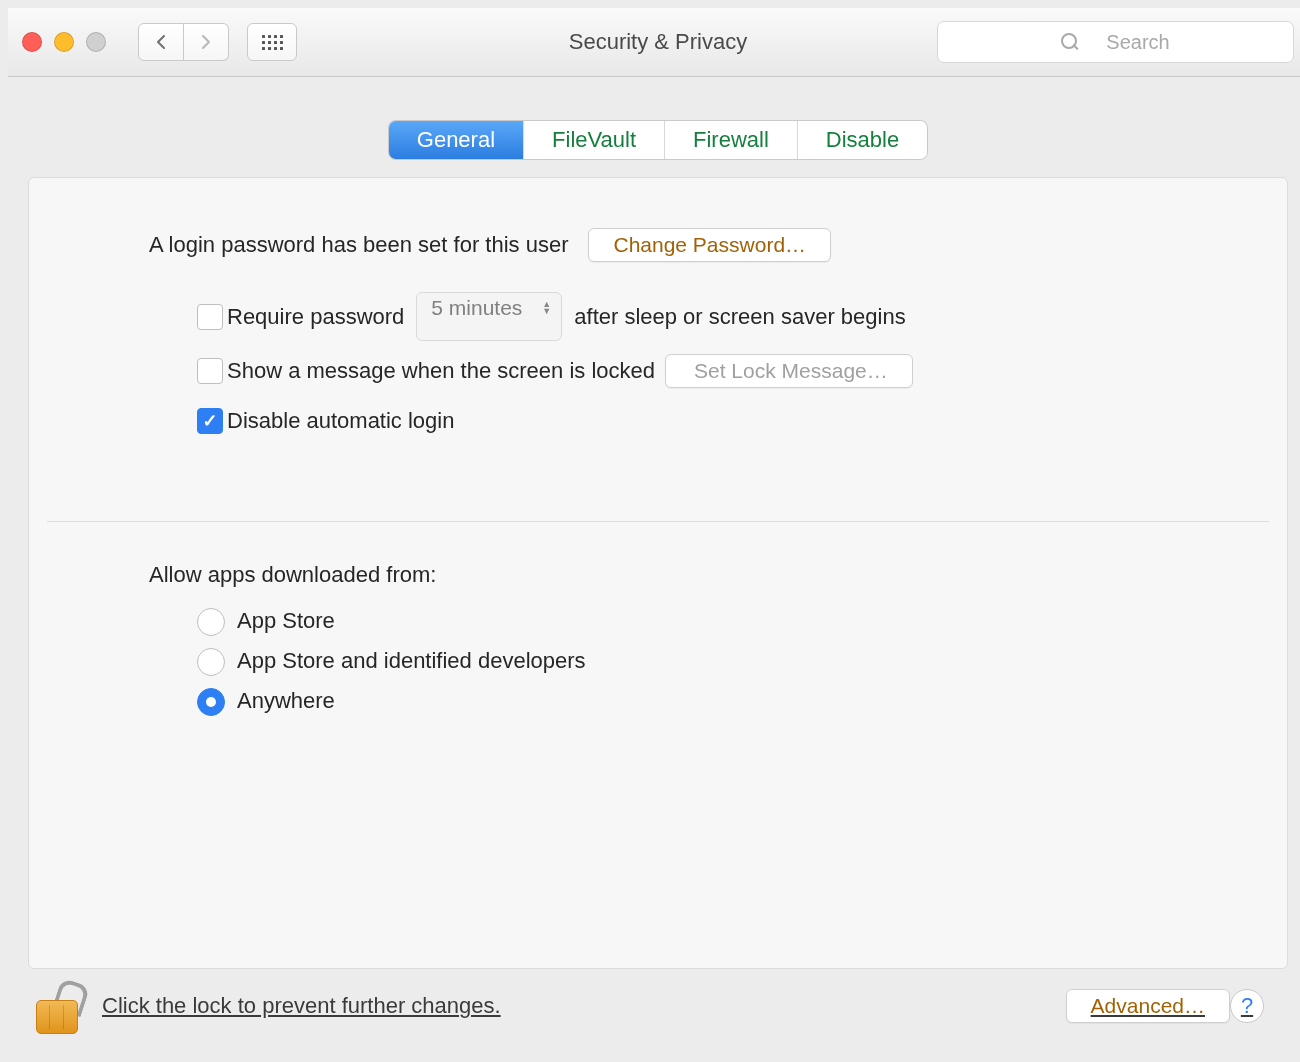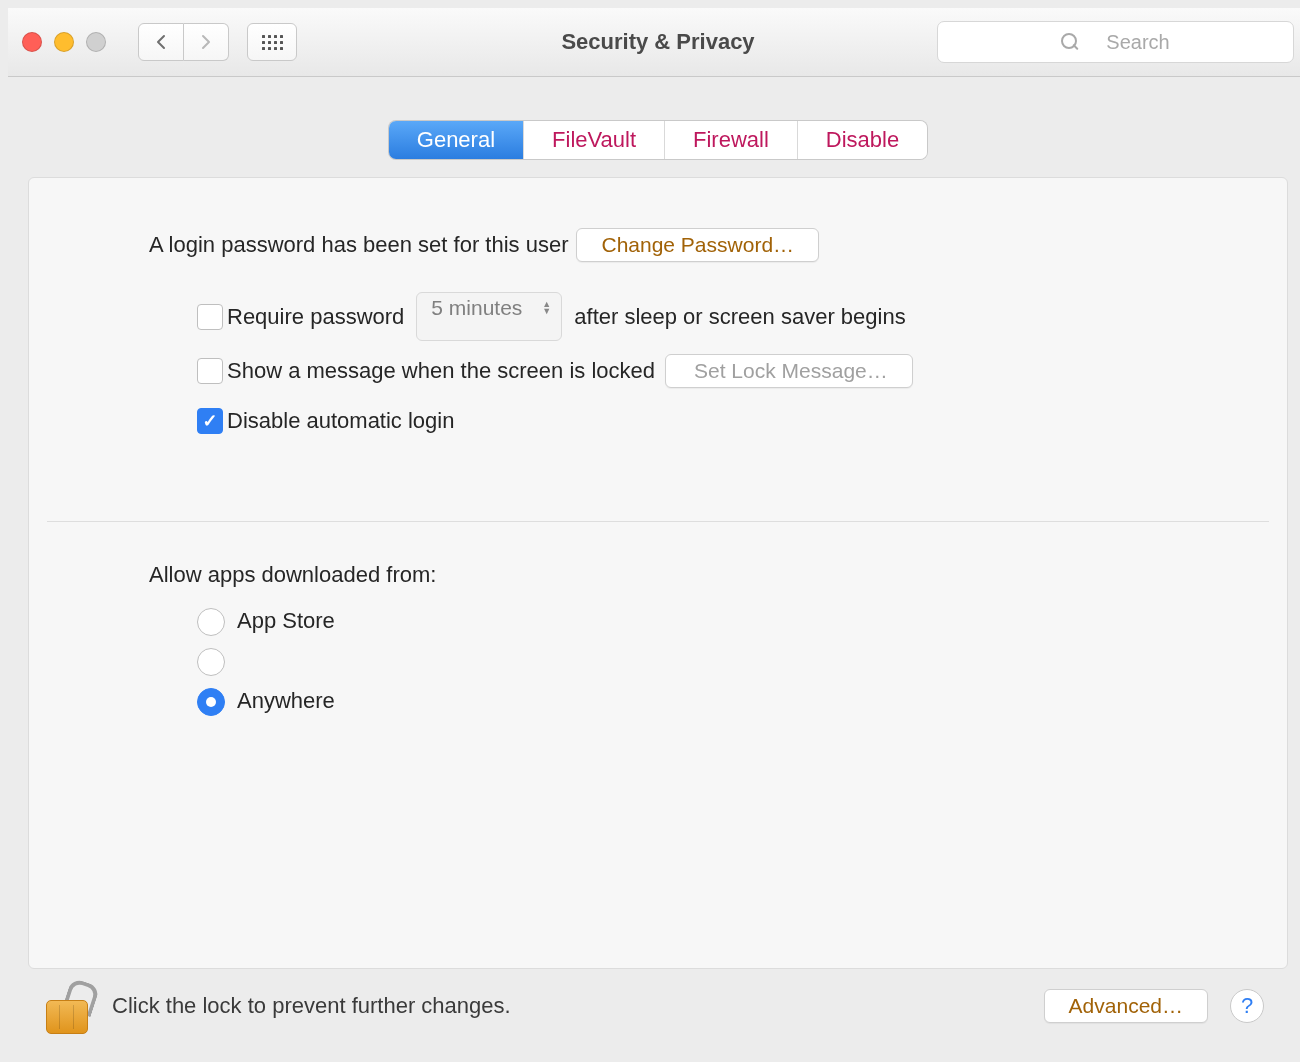--- a/index.html
+++ b/index.html
@@ -80,21 +80,21 @@
       height: 3px;
       background: #555;
       border-radius: 0.5px;
     }
     .window-title {
       position: absolute;
       left: 50%;
       transform: translateX(-50%);
       font-size: 22px;
       color: #4a4a4a;
-      font-weight: 700;
+      font-weight: 400;
     }
     .search-wrap {
       margin-left: auto;
       width: 355px;
       height: 40px;
       background: #ffffff;
       border: 1px solid #d7d7d7;
       border-radius: 7px;
       display: flex;
       align-items: center;
@@ -139,21 +139,21 @@
       display: flex;
       border-radius: 7px;
       overflow: hidden;
       box-shadow: 0 0 0 1px #c9c9c9;
     }
     .tab {
       padding: 6px 28px;
       background: #ffffff;
       border-right: 1px solid #d9d9d9;
       font-size: 22px;
-      color: #be185d;
+      color: #15803d;
       cursor: default;
     }
     .tab:last-child { border-right: none; }
     .tab.active {
       background: linear-gradient(#5aa8f8, #2b7de0);
       color: #ffffff;
     }
     
     .panel {
       margin: 18px 20px 0 20px;
@@ -163,21 +163,21 @@
       padding: 50px 0 0 0;
       height: 740px;
       position: relative;
     }
     .panel-inner {
       padding: 0 120px;
     }
     .login-row {
       display: flex;
       align-items: center;
-      gap: 8px;
+      gap: 20px;
       font-size: 22px;
       margin-bottom: 30px;
     }
     .btn {
       background: #ffffff;
       border: 1px solid #cfcfcf;
       border-radius: 6px;
       padding: 4px 24px;
       font-size: 21px;
       color: #a16207;
@@ -272,26 +272,27 @@
       content: "";
       width: 10px;
       height: 10px;
       background: #ffffff;
       border-radius: 50%;
     }
     
     .footer {
       position: absolute;
       bottom: 28px;
-      left: 46px;
+      left: 36px;
       right: 36px;
       display: flex;
       align-items: center;
       font-size: 22px;
       color: #3a3a3a;
+      text-decoration: underline;
     }
     .lock-icon {
       width: 42px;
       height: 56px;
       margin-right: 24px;
       position: relative;
     }
     .lock-shackle {
       position: absolute;
       width: 22px;
@@ -321,21 +322,20 @@
       bottom: 4px;
       width: 1px;
       background: rgba(0,0,0,0.15);
     }
     .lock-body::before { left: 12px; }
     .lock-body::after { left: 26px; }
     .footer-right {
       margin-left: auto;
       display: flex;
       align-items: center;
-      gap: 22px;
     }
     .help-btn {
       width: 32px;
       height: 32px;
       border-radius: 50%;
       border: 1px solid #c9c9c9;
       background: #fff;
       color: #2f7ff4;
       font-size: 22px;
       display: flex;
@@ -432,20 +432,21 @@
   <div class="divider"></div>
 
   <div class="panel-inner">
     <div class="allow-label">Allow apps downloaded from:</div>
     <div class="radio-row">
       <div class="radio"></div>
       <span>App Store</span>
     </div>
     <div class="radio-row">
       <div class="radio"></div>
+      <span>App Store and identified developers</span>
     </div>
     <div class="radio-row">
       <div class="radio selected"></div>
       <span>Anywhere</span>
     </div>
   </div>
 </div>
 
 <div class="footer">
   <div class="lock-icon">

